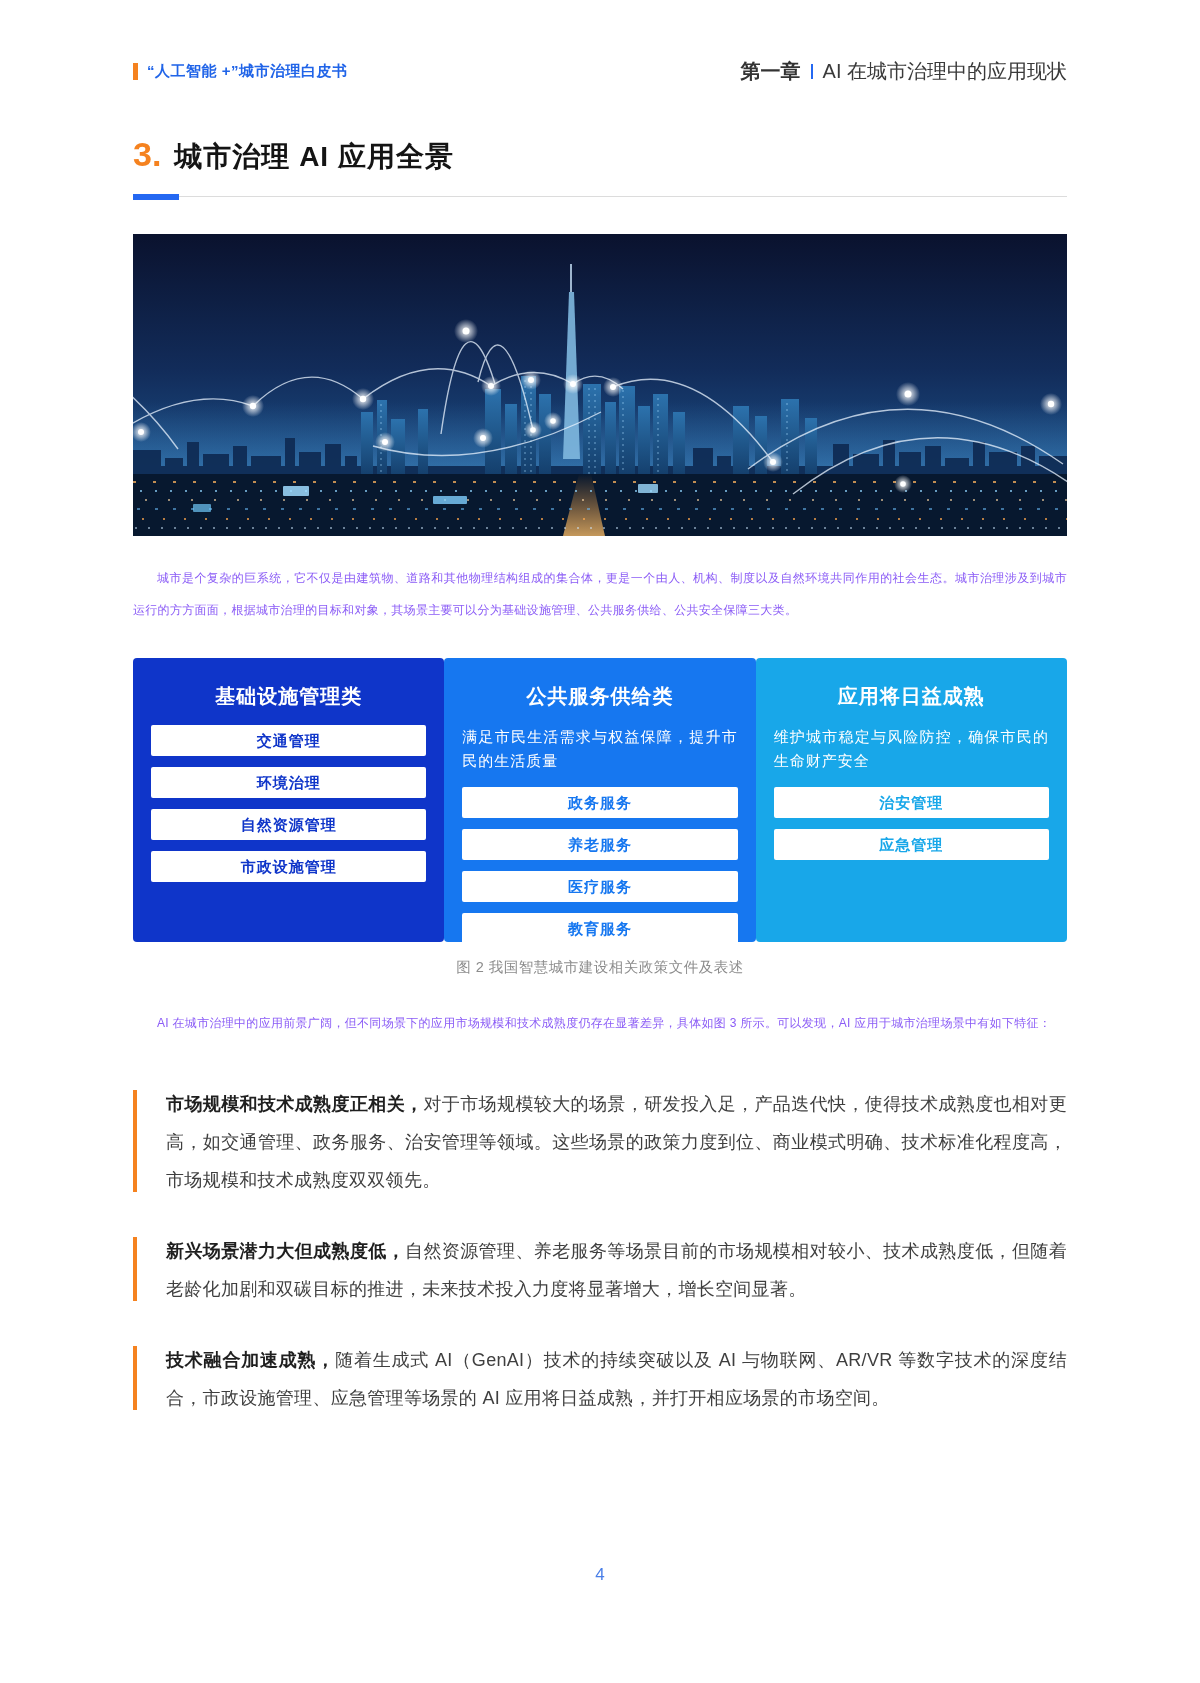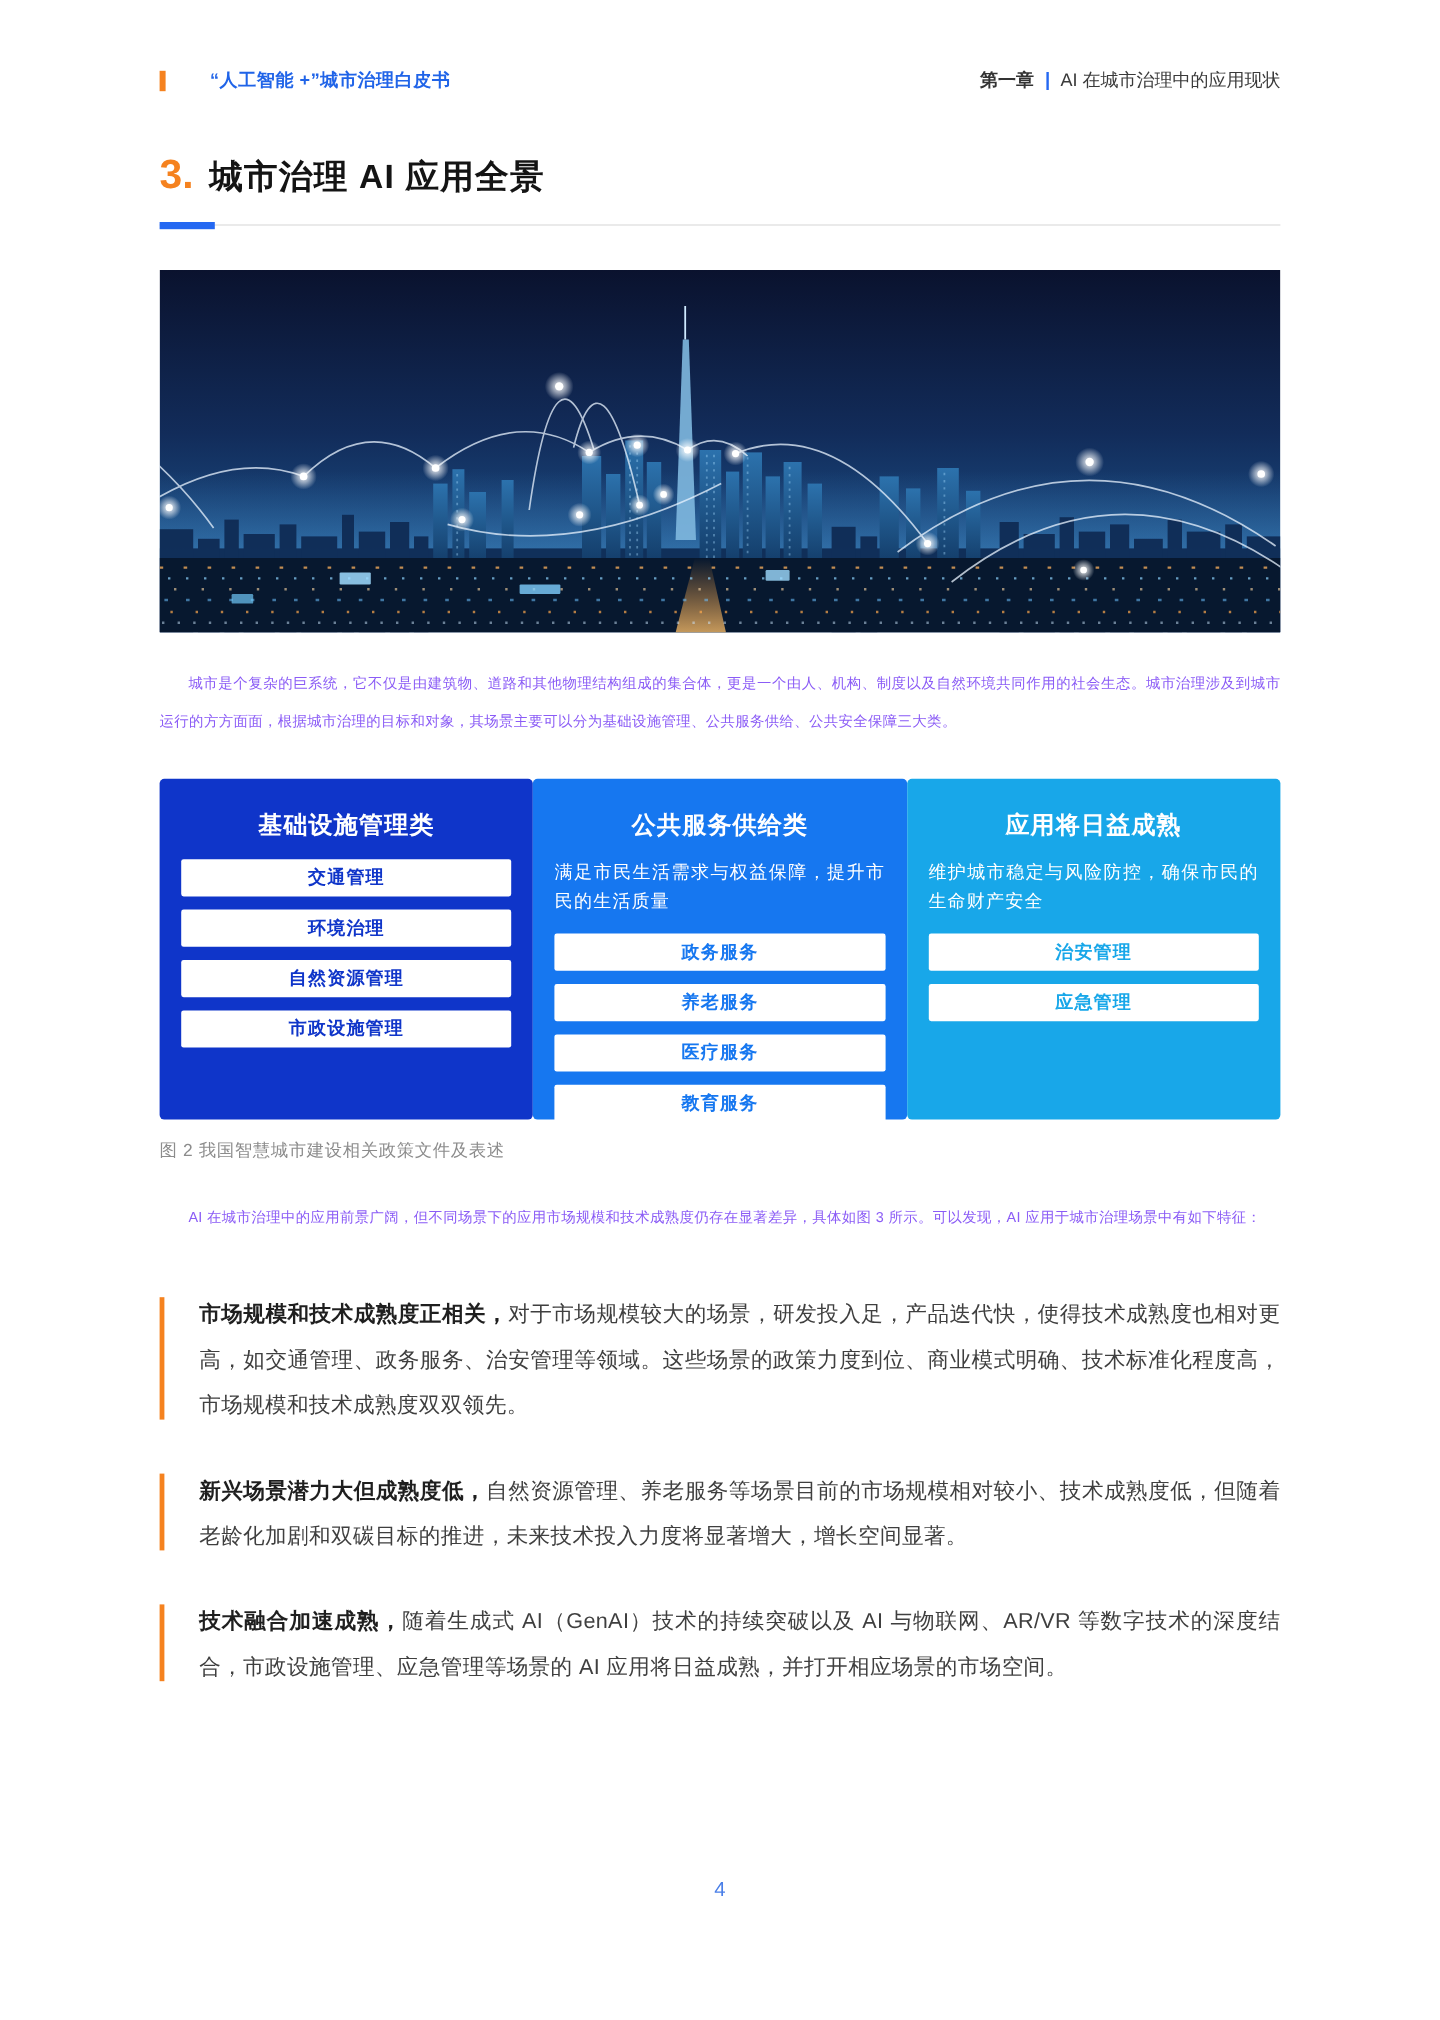--- a/index.html
+++ b/index.html
@@ -9,24 +9,24 @@
     background: #ffffff;
     font-family: "Liberation Sans", "DejaVu Sans", sans-serif;
     position: relative;
     overflow: hidden;
     color: #3f3f3f;
   }
   .page { padding: 58px 133px 0 133px; }
 
   
   .doc-header { display: flex; justify-content: space-between; align-items: center; }
-  .doc-header-left { display: flex; align-items: center; gap: 28px; }
+  .doc-header-left { display: flex; align-items: center; }
   .orange-tick { width: 5px; height: 17px; background: #F5821F; margin-right: 9px; }
   .book-title { color: #2064E8; font-weight: bold; font-size: 15px; letter-spacing: .5px; }
-  .doc-header-right { display: flex; align-items: center; font-size: 15px; color: #3a3a3a; }
+  .doc-header-right { display: flex; align-items: center; font-size: 20px; color: #3a3a3a; }
   .chapter-no { font-weight: bold; color: #333; }
   .blue-divider { display: inline-block; width: 2px; height: 15px; background: #2468F2; margin: 0 10px; }
 
   
   .section-heading { margin-top: 50px; display: flex; align-items: baseline; }
   .section-num { color: #F5821F; font-size: 34px; font-weight: bold; margin-right: 13px; font-family: "Liberation Sans", sans-serif; }
   .section-text { color: #141414; font-size: 28px; font-weight: bold; letter-spacing: 1px; }
   .title-rule { position: relative; height: 6px; margin-top: 18px; }
   .title-rule .thin { position: absolute; left: 0; right: 0; top: 2px; height: 1px; background: #dcdcdc; }
   .title-rule .thick { position: absolute; left: 0; top: 0; width: 46px; height: 6px; background: #2468F2; }
@@ -55,21 +55,21 @@
   .card-title { text-align: center; font-size: 20px; font-weight: bold; letter-spacing: 1px; margin-bottom: 15px; }
   .card-desc { font-size: 15px; line-height: 24px; text-align: justify; letter-spacing: 1px; margin-bottom: 14px; min-height: 48px; }
   .card-item {
     background: #ffffff; border-radius: 2px; height: 31px; line-height: 31px;
     text-align: center; font-weight: bold; font-size: 15px; margin-bottom: 11px; letter-spacing: 1px;
   }
   .card-infra  .card-item { color: #0F35C9; }
   .card-service .card-item { color: #1677F0; }
   .card-safety .card-item { color: #18A7E9; }
 
-  .figure-caption { margin-top: 16px; text-align: left; color: #8c8c8c; font-size: 14.5px; letter-spacing: .5px; }
+  .figure-caption { margin-top: 16px; text-align: center; color: #8c8c8c; font-size: 14.5px; letter-spacing: .5px; }
 
   
   .features { margin-top: 46px; }
   .feature { position: relative; padding-left: 33px; margin-bottom: 33px; }
   .feature .bar { position: absolute; left: 0; top: 5px; bottom: 7px; width: 4px; background: #F5821F; }
   .feature-text { font-size: 18px; line-height: 38px; text-align: justify; color: #3f3f3f; letter-spacing: .3px; }
   .feature-text .lead { font-weight: bold; color: #1f1f1f; }
 
   
   .page-number { position: absolute; left: 0; right: 0; bottom: 98px; text-align: center; color: #4A7FE8; font-size: 17px; }

